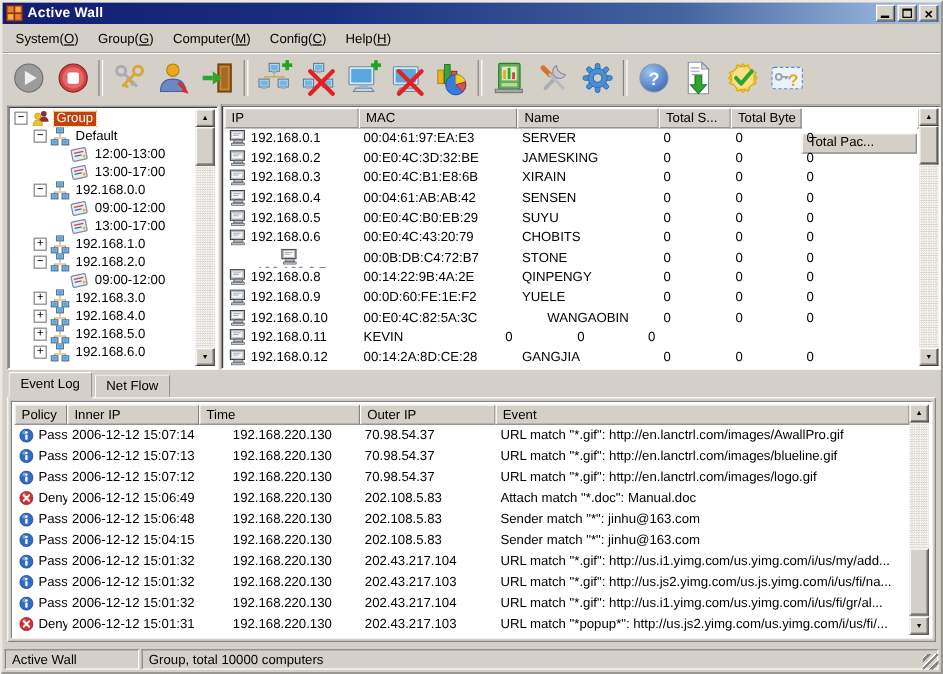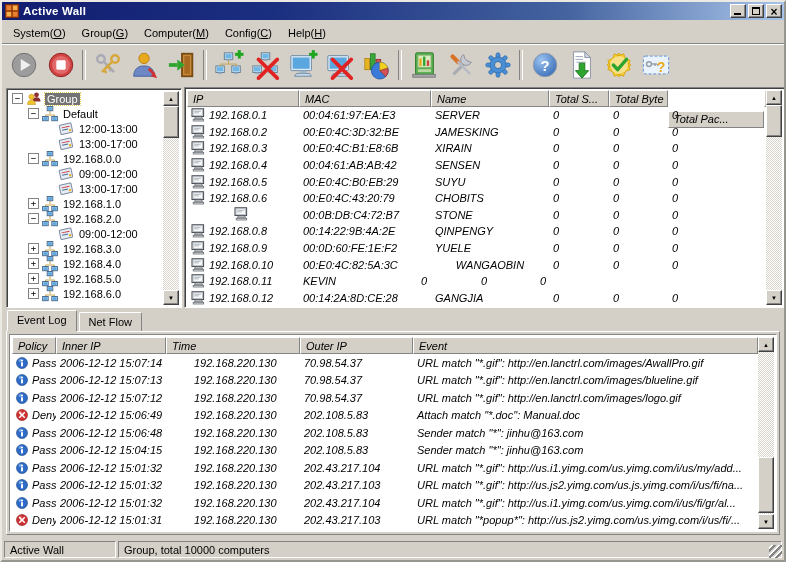--- a/index.html
+++ b/index.html
@@ -41,39 +41,39 @@
   .tree-panel{position:absolute;left:4px;top:86px;width:174px;height:218px;background:#fff;}
   .tree-rows{position:absolute;top:2px;left:2px;right:18px;bottom:2px;overflow:hidden;}
   .tree-row{display:flex;align-items:center;height:15px;white-space:nowrap;}
   .expand{width:9px;height:9px;border:1px solid #848484;background:#fff;
     display:inline-flex;align-items:center;justify-content:center;
     font-size:9px;line-height:7px;margin:0 3px 0 0;flex:none;
     font-family:"DejaVu Sans Mono",monospace;}
   .hiddenbox{visibility:hidden;}
   .tree-icon{width:18px;flex:none;display:inline-flex;}
   .tree-label{padding:0 2px;margin-left:1px;}
-  .sel-label{background:#737373;color:#fff;outline:1px dotted #e8d060;}
+  .sel-label{background:#c2410c;color:#fff;outline:1px dotted #e8d060;}
   
   .vscroll{position:absolute;top:2px;right:2px;bottom:2px;width:16px;
     background-image:conic-gradient(#fff 25%,#d8d4cc 0 50%,#fff 0 75%,#d8d4cc 0);
     background-size:2px 2px;display:flex;flex-direction:column;}
   .scroll-btn{height:15px;background:#D4D0C8;border:1px solid;
     border-color:#fff #404040 #404040 #fff;box-shadow:inset -1px -1px 0 #848484;
     display:flex;align-items:center;justify-content:center;font-size:6px;flex:none;box-sizing:border-box;}
   .scroll-btn.up::before{content:"▲";}
   .scroll-btn.down::before{content:"▼";}
   .scroll-track{flex:1;position:relative;}
   .scroll-thumb{position:absolute;left:0;right:0;background:#D4D0C8;border:1px solid;
     border-color:#fff #404040 #404040 #fff;box-shadow:inset -1px -1px 0 #848484;box-sizing:border-box;}
   .thumb-top{top:0;height:32px;}
   .thumb-bottom{bottom:1px;height:56px;}
   
   .table-panel{position:absolute;left:182px;top:85px;width:599px;height:219px;background:#fff;}
   .gridwrap{position:absolute;top:2px;left:2px;right:18px;bottom:2px;overflow:hidden;background:#fff;}
-  .trow{display:flex;height:16.6px;align-items:center;white-space:nowrap;font-style:italic;}
+  .trow{display:flex;height:16.6px;align-items:center;white-space:nowrap;}
   .thead{height:17px;}
   .th{background:#D4D0C8;border:1px solid;border-color:#fff #848484 #848484 #fff;
     height:100%;display:flex;align-items:center;padding:0 5px;box-sizing:border-box;
     flex:none;overflow:hidden;}
   .th.fill{flex:1;}
   .td{padding:0 4px;box-sizing:border-box;flex:none;display:flex;align-items:center;
     overflow:hidden;height:100%;}
   .td.flexcell{flex:1;}
   .row-icon{margin-right:3px;display:inline-flex;flex:none;}
   .policy-icon{margin-right:4px;display:inline-flex;flex:none;}

